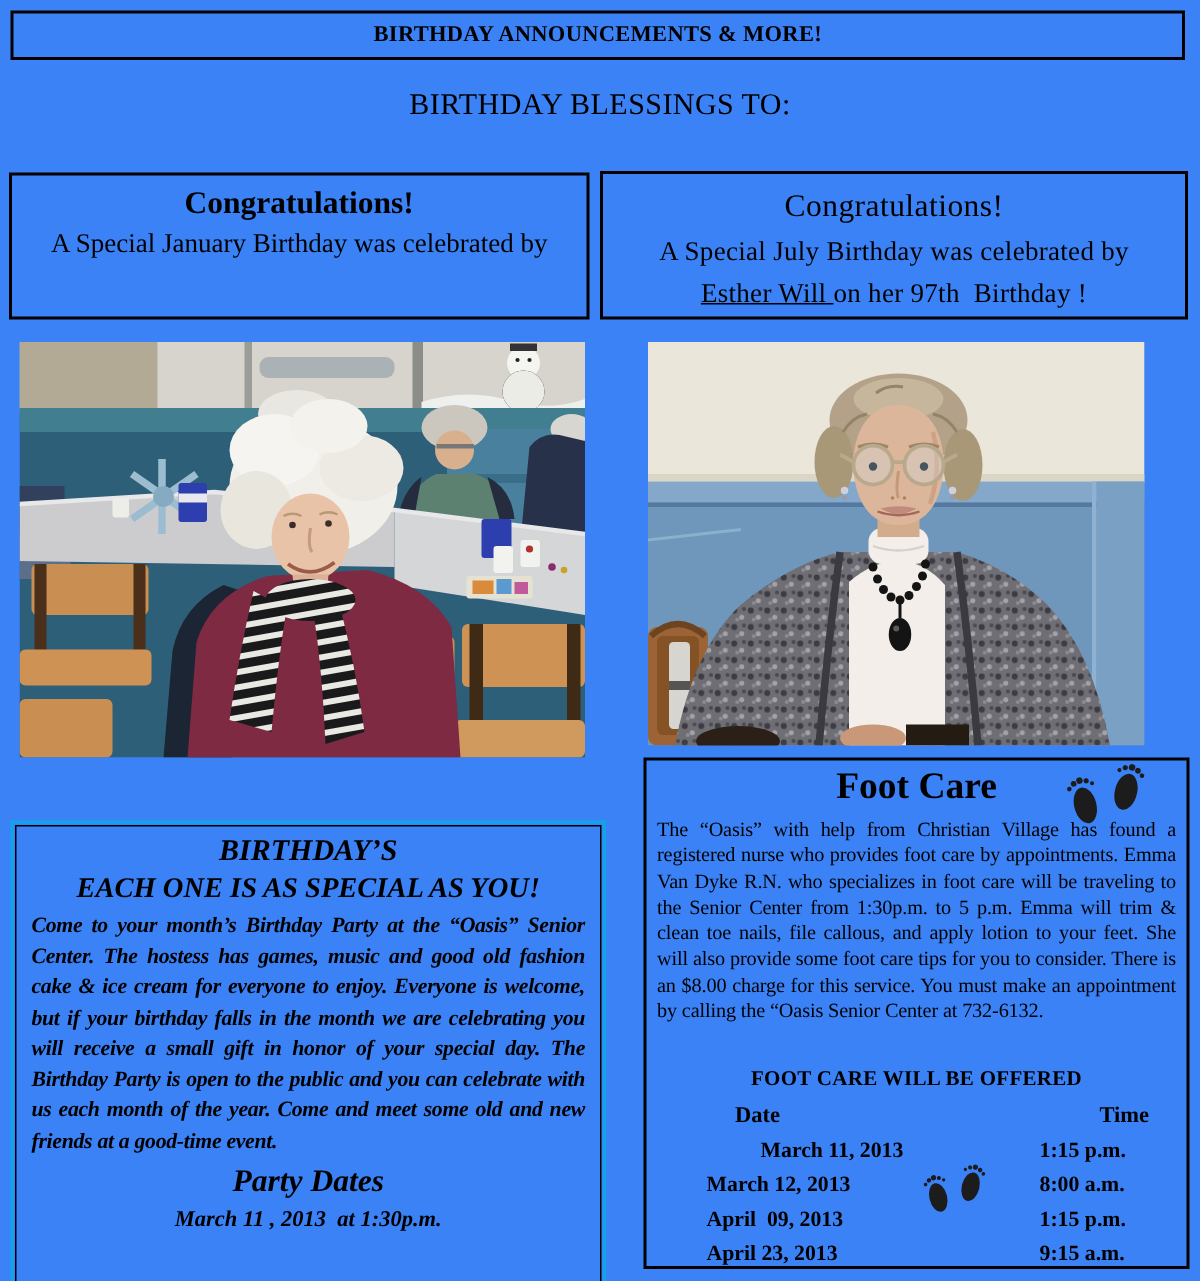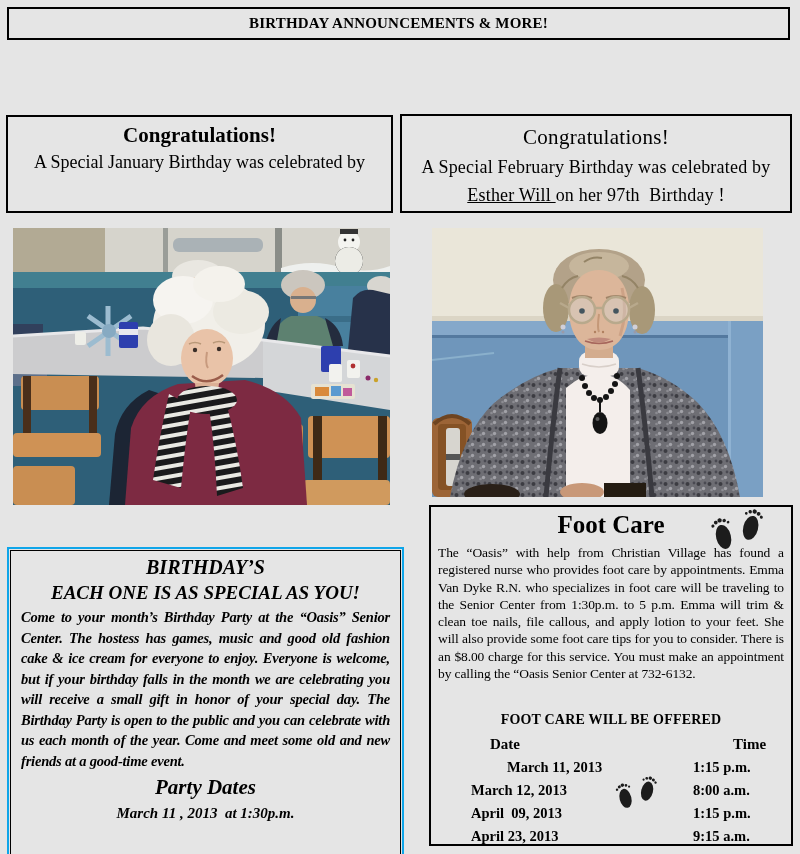--- a/index.html
+++ b/index.html
@@ -1,16 +1,16 @@
 <!DOCTYPE html>
 <html><head>
 <meta charset="utf-8">
 <style>
   html,body{margin:0;padding:0;background:#fff;}
-  #page{position:relative;width:800px;height:854px;background:#e5e5e5;color:#000;
+  #page{position:relative;width:800px;height:854px;background:#3b82f6;color:#000;
         font-family:"Liberation Serif",serif;overflow:hidden;}
   .abs{position:absolute;}
   .prewrap{white-space:pre-wrap;}
   .u{text-decoration:underline;}
 
   
   .banner{left:7px;top:7px;width:779px;height:29px;border:2px solid #000;
           display:flex;align-items:center;justify-content:center;
           font-weight:bold;font-size:15px;letter-spacing:.2px;}
 
@@ -63,29 +63,30 @@
 </style>
 </head>
 <body>
 
 <div id="page">
 
   <div class="abs banner">
     <span>BIRTHDAY ANNOUNCEMENTS &amp; MORE!</span>
   </div>
 
+  <div class="abs blessings">BIRTHDAY BLESSINGS TO:</div>
 
   <section class="abs cbox cbox-left">
     <div class="c-title">Congratulations!</div>
     <div class="c-line">A Special January Birthday was celebrated by</div>
   </section>
 
   <section class="abs cbox cbox-right">
     <div class="c-title">Congratulations!</div>
-    <div class="c-line">A Special February Birthday was celebrated by</div>
+    <div class="c-line">A Special July Birthday was celebrated by</div>
     <div class="c-line prewrap"><span class="name u">Esther Will </span><span>on her 97th  Birthday !</span></div>
   </section>
 
   <svg class="abs photo photo-left" width="377" height="277" viewBox="0 0 377 277" role="img" aria-label="Elderly woman with white hair wearing a maroon cardigan and black-and-white striped scarf, smiling at a senior center birthday party with tables, cups and guests behind her">
     <defs>
       <pattern id="scarfStripes" patternUnits="userSpaceOnUse" width="10" height="10" patternTransform="rotate(80)">
         <rect width="10" height="10" fill="#1a1a1c"></rect>
         <rect width="4" height="10" fill="#e9e9e3"></rect>
       </pattern>
     </defs>

